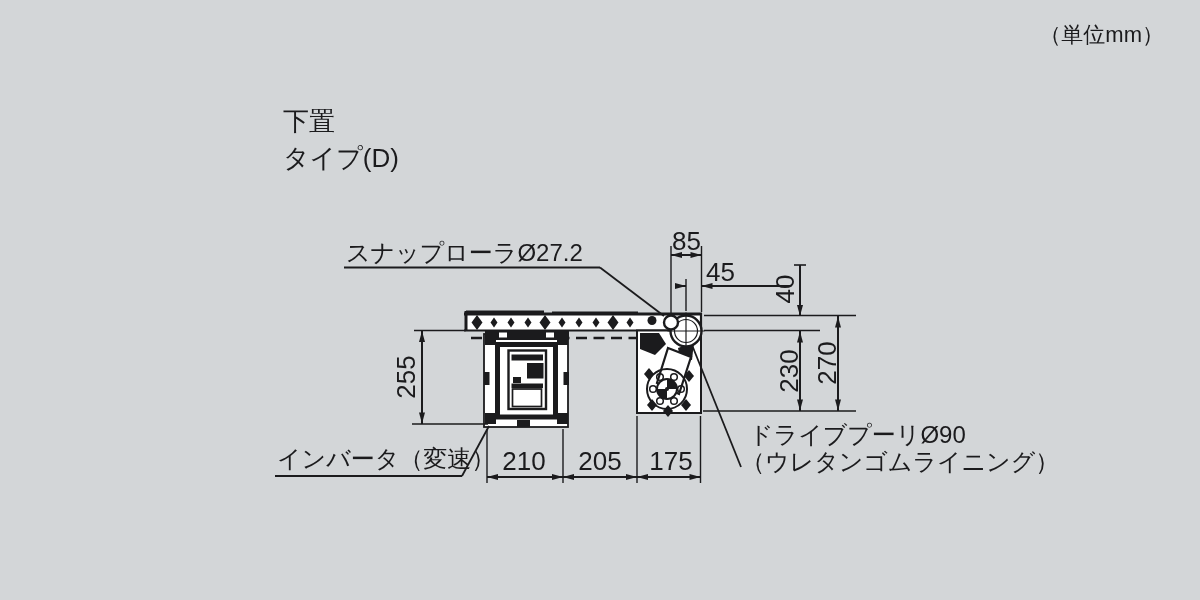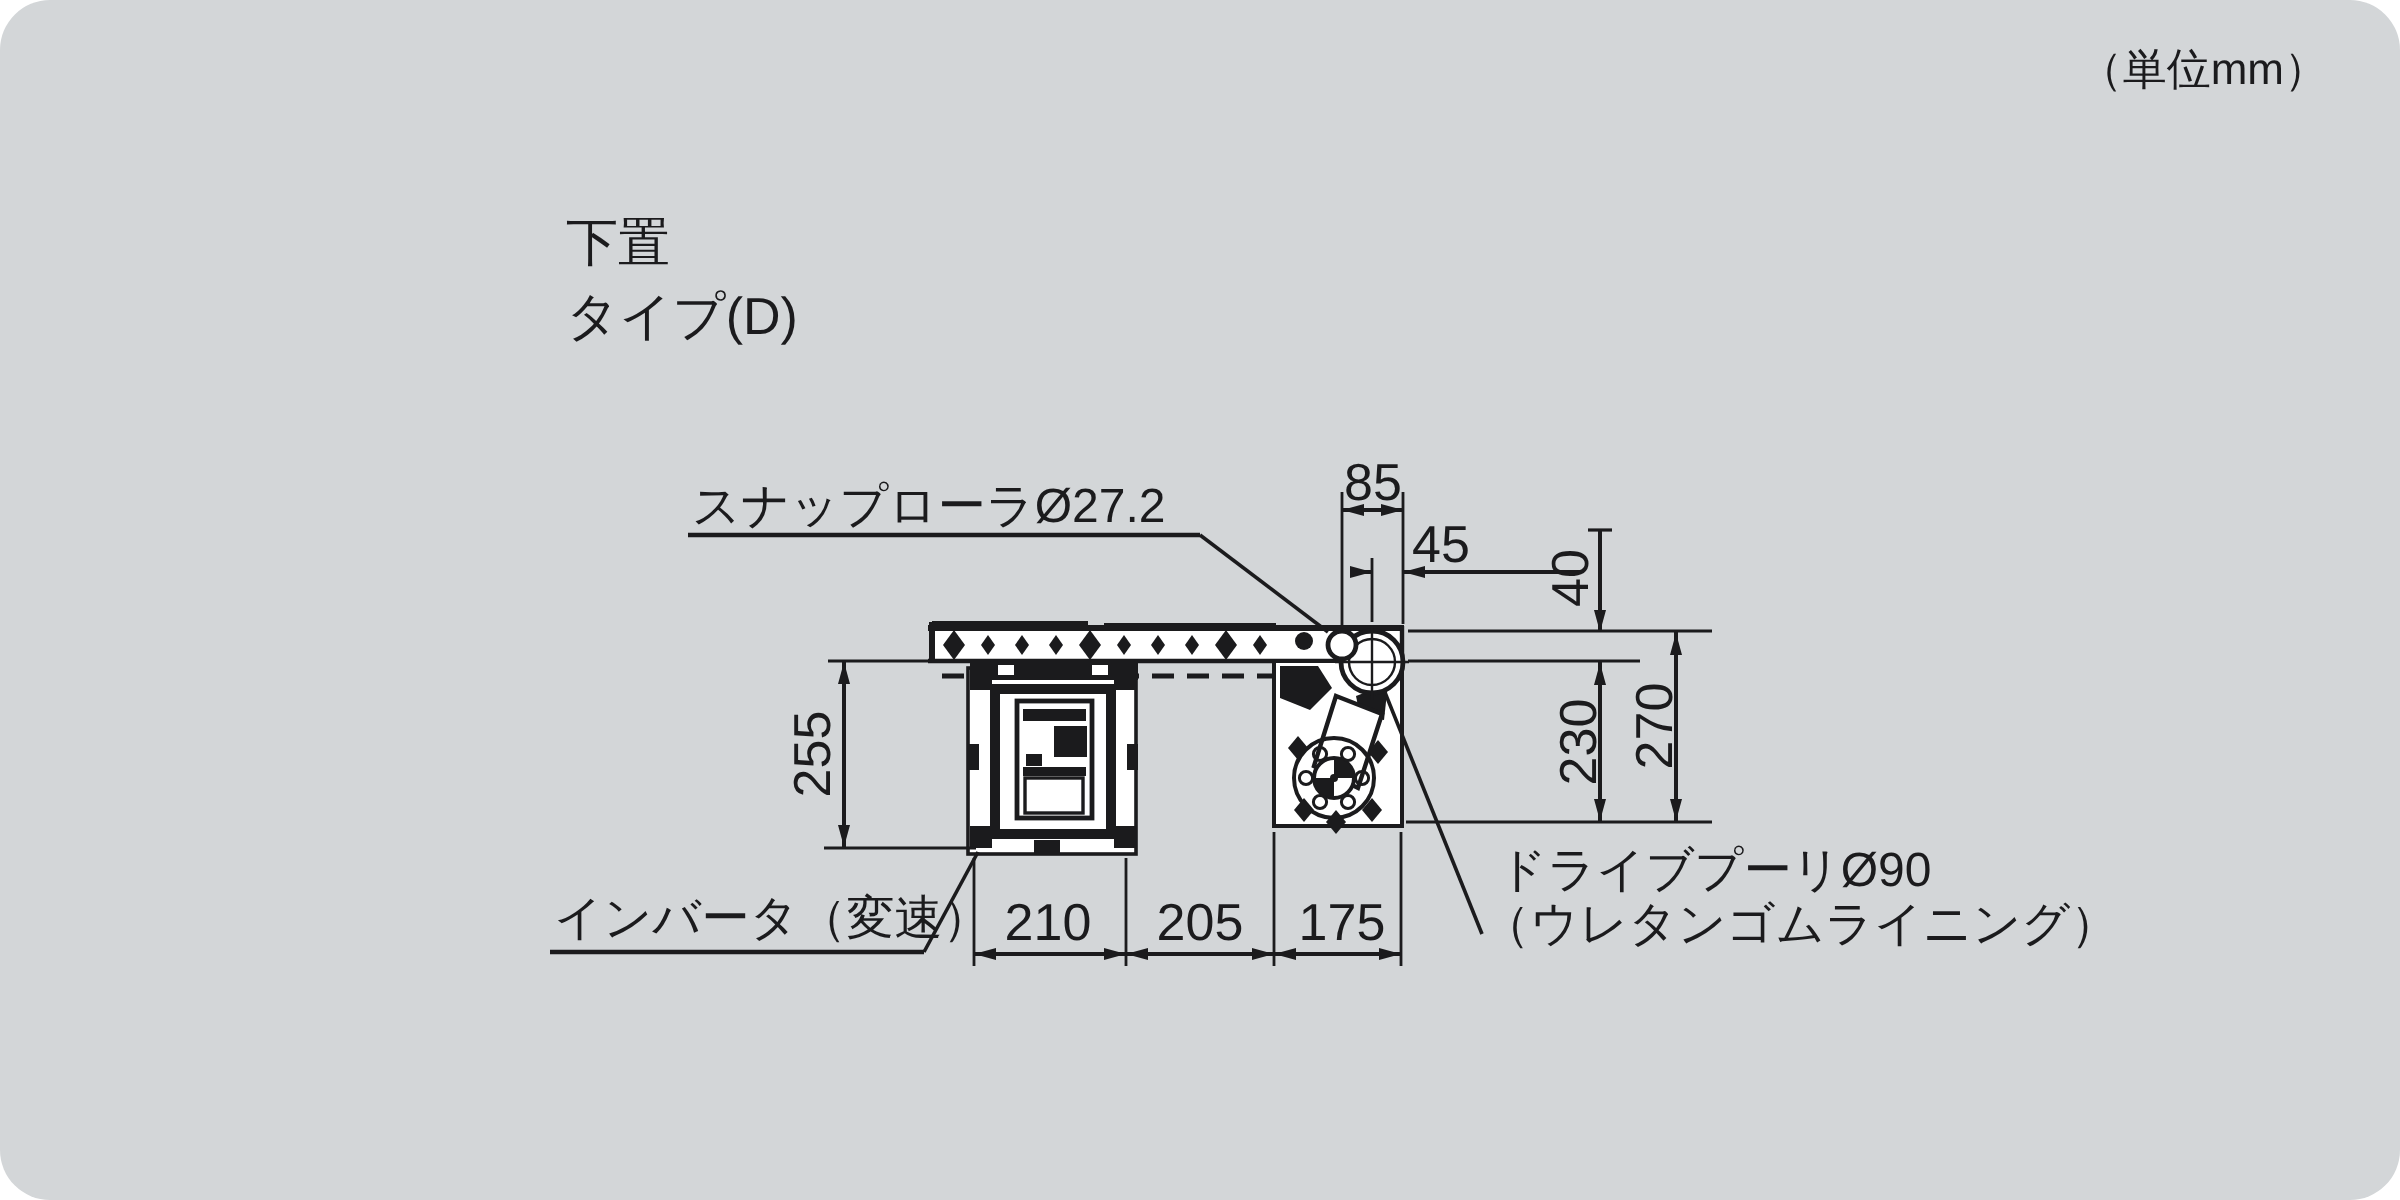--- a/index.html
+++ b/index.html
@@ -2,21 +2,20 @@
 <html><head>
 <meta charset="utf-8">
 <style>
   html,body{margin:0;padding:0;}
   .stage{
     position:relative;
     width:1200px;height:600px;
     background:#d3d6d8;
     overflow:hidden;
     font-family:"Liberation Sans", sans-serif;
-    border-radius:25px;
   }
   svg{position:absolute;inset:0;}
   svg text{
     font-family:"Liberation Sans", sans-serif;
     fill:#1b1b1d;
   }
   .t26{font-size:26px;}
   .t24{font-size:24px;}
   .t22{font-size:22px;}
   .ln{stroke:#1b1b1d;fill:none;}

